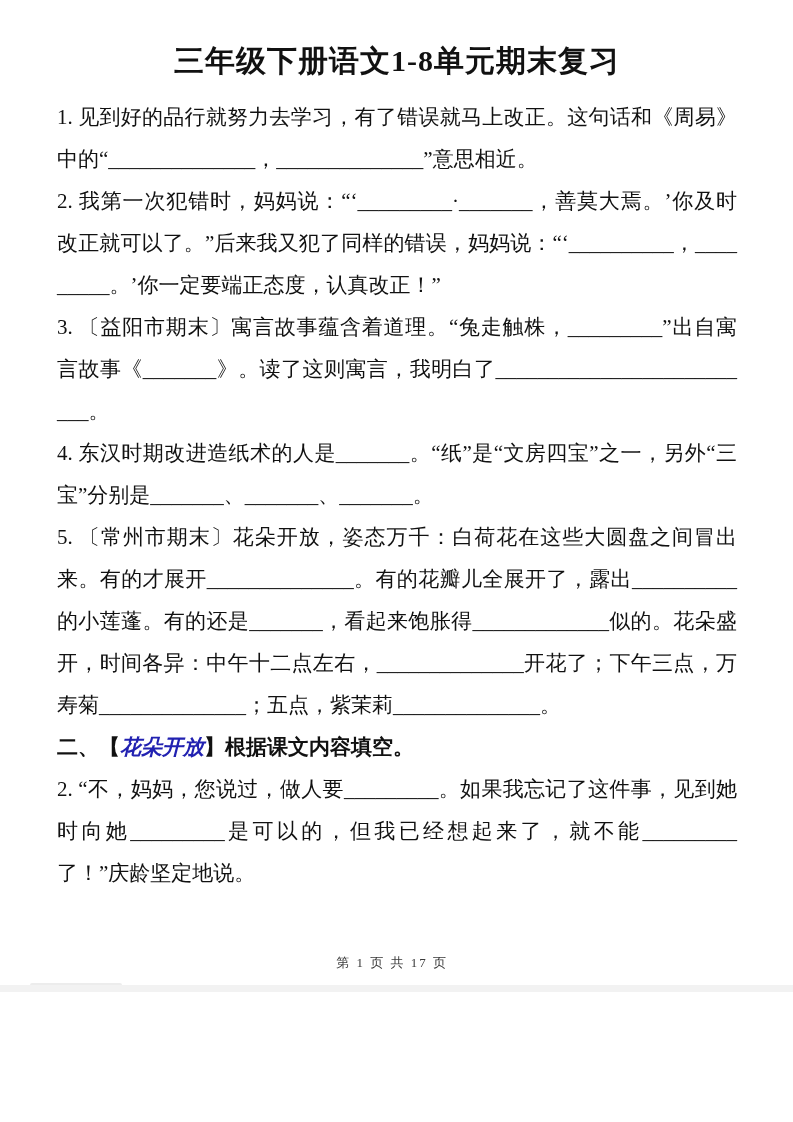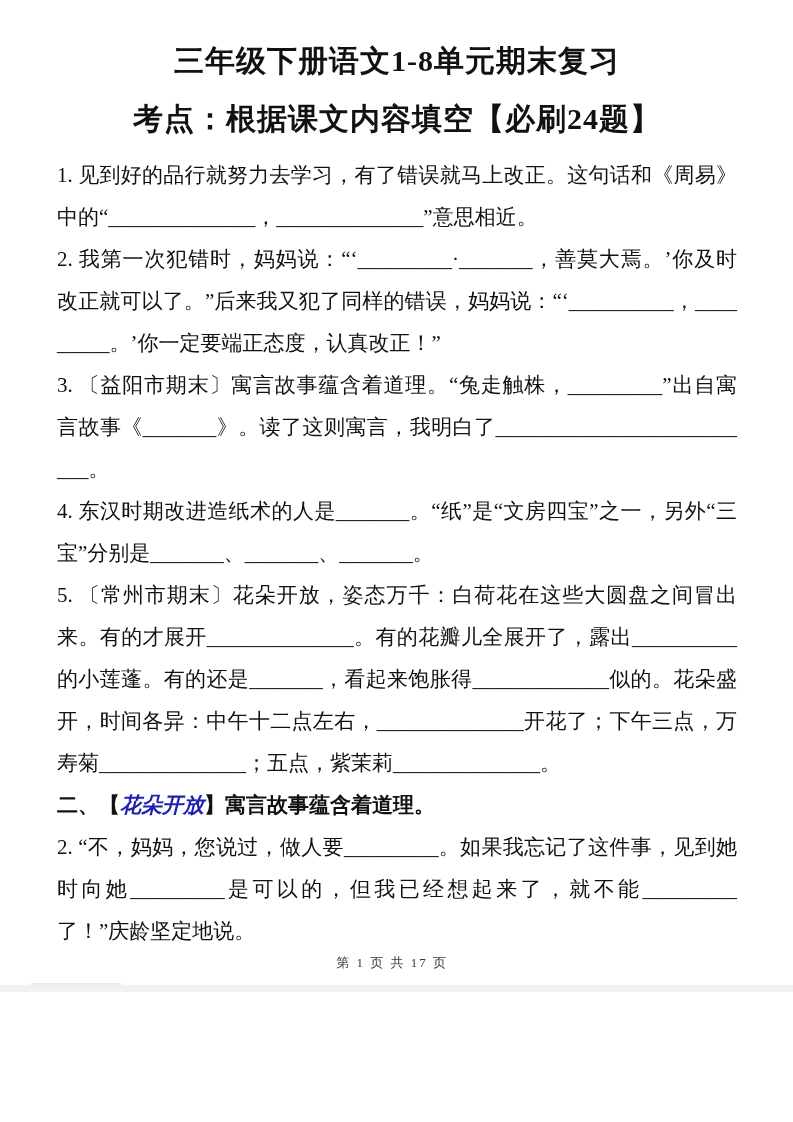--- a/index.html
+++ b/index.html
@@ -62,32 +62,31 @@
     background: #ececec;
     border-radius: 2px;
   }
 </style>
 </head>
 <body>
 
 <div class="page">
 
   <div class="doc-title">三年级下册语文1-8单元期末复习</div>
-  <div class="doc-title">考点：根据课文内容填空【必刷24题】</div>
 
   <div class="content">
 
 
     <p>1. 见到好的品行就努力去学习，有了错误就马上改正。这句话和《周易》中的“______________，______________”意思相近。</p>
     <p>2. 我第一次犯错时，妈妈说：“‘_________·_______，善莫大焉。’你及时改正就可以了。”后来我又犯了同样的错误，妈妈说：“‘__________，_________。’你一定要端正态度，认真改正！”</p>
     <p>3. 〔益阳市期末〕寓言故事蕴含着道理。“兔走触株，_________”出自寓言故事《_______》。读了这则寓言，我明白了__________________________。</p>
     <p>4. 东汉时期改进造纸术的人是_______。“纸”是“文房四宝”之一，另外“三宝”分别是_______、_______、_______。</p>
     <p>5. 〔常州市期末〕花朵开放，姿态万千：白荷花在这些大圆盘之间冒出来。有的才展开______________。有的花瓣儿全展开了，露出__________的小莲蓬。有的还是_______，看起来饱胀得_____________似的。花朵盛开，时间各异：中午十二点左右，______________开花了；下午三点，万寿菊______________；五点，紫茉莉______________。</p>
 
-    <p class="section-heading"><span>二、【</span><span class="accent">花朵开放</span><span>】寓言故事蕴含着道理。</span></p>
+    <p class="section-heading"><span>二、【</span><span class="accent">花朵开放</span><span>】根据课文内容填空。</span></p>
 
     <p>2. “不，妈妈，您说过，做人要_________。如果我忘记了这件事，见到她时向她_________是可以的，但我已经想起来了，就不能_________了！”庆龄坚定地说。</p>
 
   </div>
 
   <div class="footer">第 1 页 共 17 页</div>
 
   <div class="bottom-smudge"></div>
   <div class="bottom-edge"></div>
 

